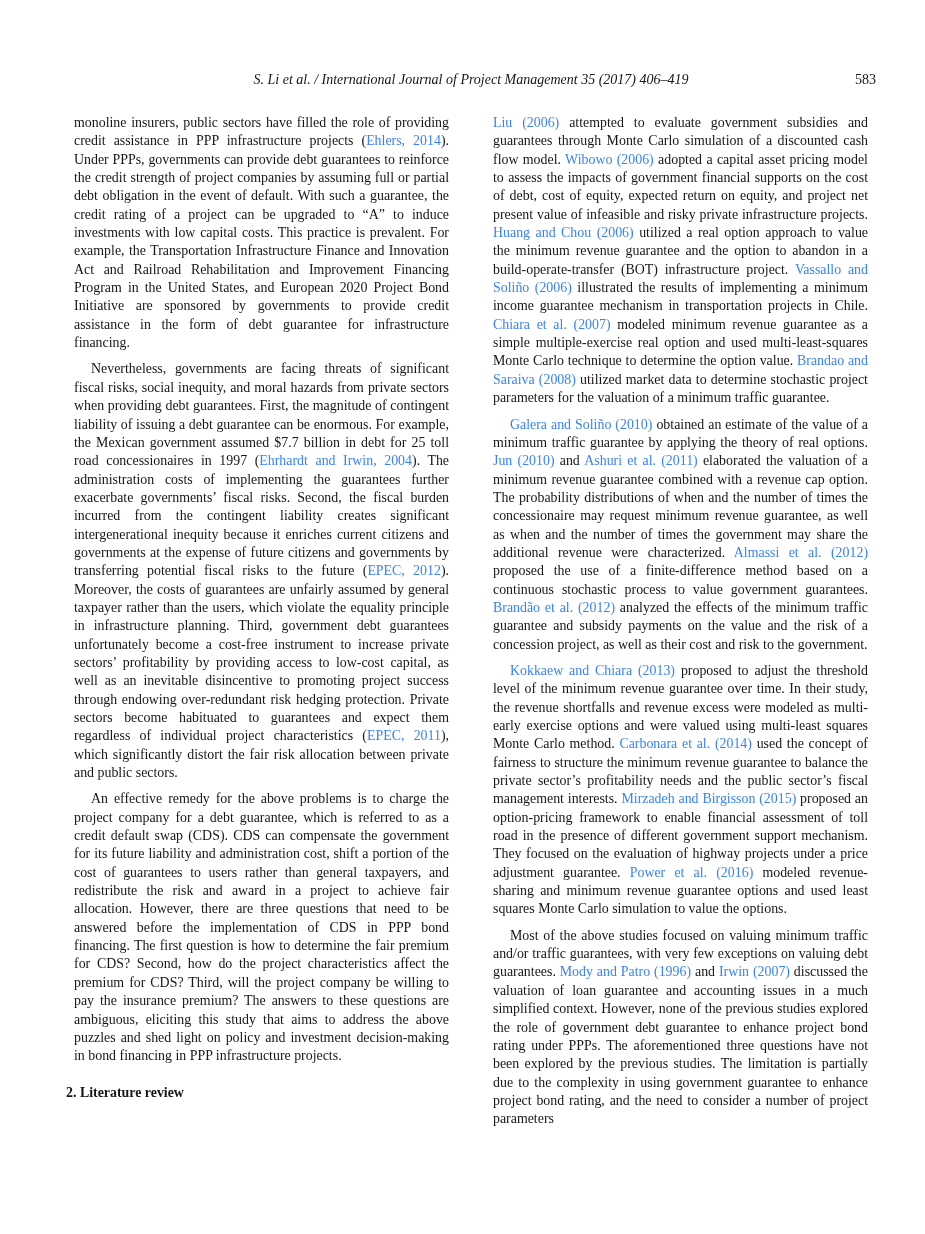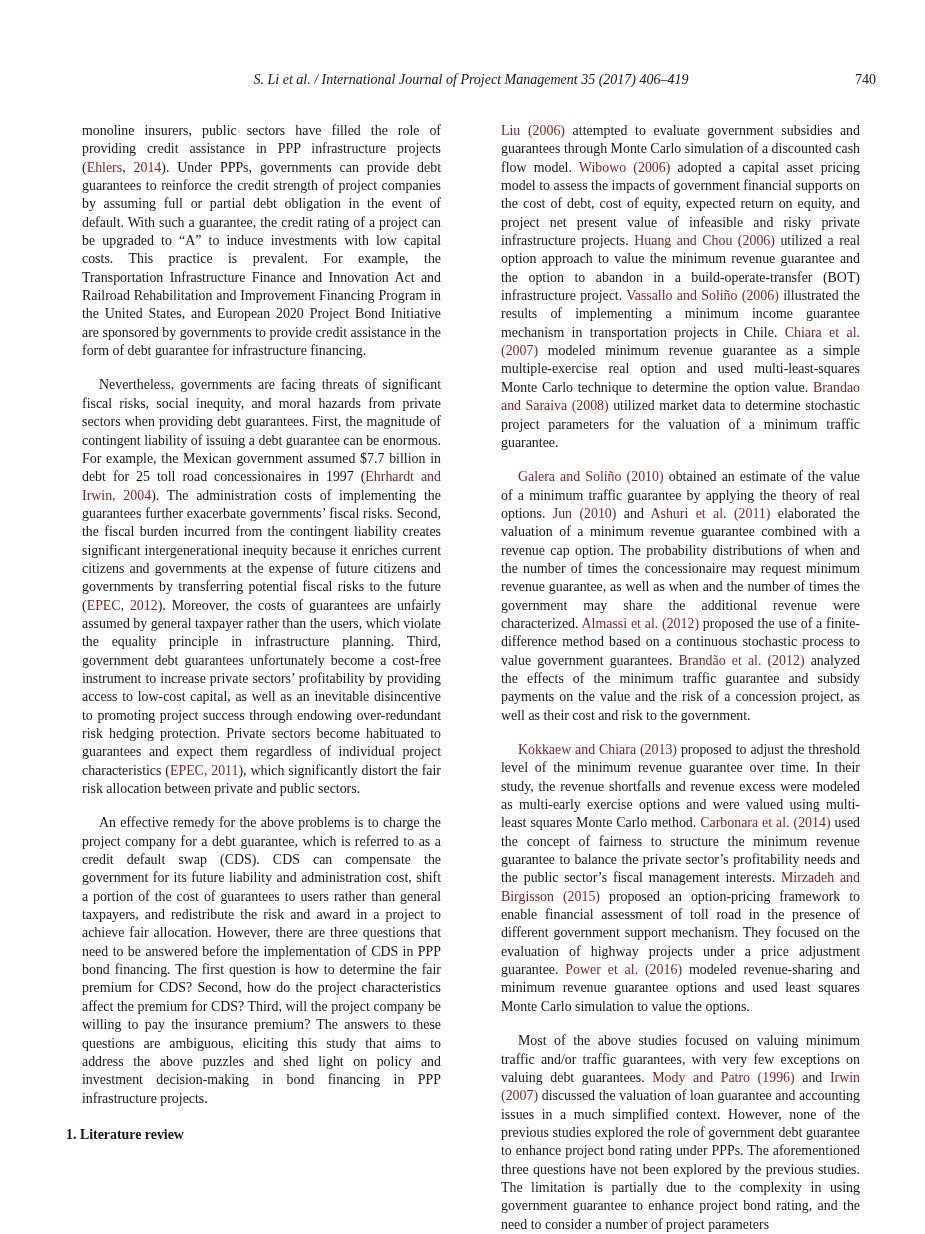--- a/index.html
+++ b/index.html
@@ -45,55 +45,55 @@
     column-gap: 28px;
   }
   .col {
     font-size: 13.9px;
     line-height: 18.35px;
     text-align: justify;
     hyphens: auto;
     -webkit-hyphens: auto;
   }
   .col p {
-    margin: 16px;
+    margin: 8px;
   }
   .col p.indent {
     text-indent: 17px;
     font-family: Liberation Serif, serif;
   }
   .col h2 {
     font-size: 13.9px;
     line-height: 18.35px;
     font-weight: bold;
     margin: 18px 0 18px 0;
     text-align: left;
   }
   a.ref {
-    color: #7f1d1d;
+    color: #3b82f6;
     text-decoration: none;
     cursor: pointer;
   }
 </style>
 </head>
 <body>
 
 <div class="page">
 
   <div class="running-header">
     <span class="citation">S. Li et al. / International Journal of Project Management 35 (2017) 406–419</span>
-    <span class="pagenum">740</span>
+    <span class="pagenum">583</span>
   </div>
 
   <div class="columns">
     <div class="col">
         <p class="no-indent">monoline insurers, public sectors have filled the role of providing credit assistance in PPP infrastructure projects (<a class="ref">Ehlers, 2014</a>). Under PPPs, governments can provide debt guarantees to reinforce the credit strength of project companies by assuming full or partial debt obligation in the event of default. With such a guarantee, the credit rating of a project can be upgraded to “A” to induce investments with low capital costs. This practice is prevalent. For example, the Transportation Infrastructure Finance and Innovation Act and Railroad Rehabilitation and Improvement Financing Program in the United States, and European 2020 Project Bond Initiative are sponsored by governments to provide credit assistance in the form of debt guarantee for infrastructure financing.</p>
         <p class="indent">Nevertheless, governments are facing threats of significant fiscal risks, social inequity, and moral hazards from private sectors when providing debt guarantees. First, the magnitude of contingent liability of issuing a debt guarantee can be enormous. For example, the Mexican government assumed $7.7 billion in debt for 25 toll road concessionaires in 1997 (<a class="ref">Ehrhardt and Irwin, 2004</a>). The administration costs of implementing the guarantees further exacerbate governments’ fiscal risks. Second, the fiscal burden incurred from the contingent liability creates significant intergenerational inequity because it enriches current citizens and governments at the expense of future citizens and governments by transferring potential fiscal risks to the future (<a class="ref">EPEC, 2012</a>). Moreover, the costs of guarantees are unfairly assumed by general taxpayer rather than the users, which violate the equality principle in infrastructure planning. Third, government debt guarantees unfortunately become a cost-free instrument to increase private sectors’ profitability by providing access to low-cost capital, as well as an inevitable disincentive to promoting project success through endowing over-redundant risk hedging protection. Private sectors become habituated to guarantees and expect them regardless of individual project characteristics (<a class="ref">EPEC, 2011</a>), which significantly distort the fair risk allocation between private and public sectors.</p>
         <p class="indent">An effective remedy for the above problems is to charge the project company for a debt guarantee, which is referred to as a credit default swap (CDS). CDS can compensate the government for its future liability and administration cost, shift a portion of the cost of guarantees to users rather than general taxpayers, and redistribute the risk and award in a project to achieve fair allocation. However, there are three questions that need to be answered before the implementation of CDS in PPP bond financing. The first question is how to determine the fair premium for CDS? Second, how do the project characteristics affect the premium for CDS? Third, will the project company be willing to pay the insurance premium? The answers to these questions are ambiguous, eliciting this study that aims to address the above puzzles and shed light on policy and investment decision-making in bond financing in PPP infrastructure projects.</p>
-        <h2>1. Literature review</h2>
+        <h2>2. Literature review</h2>
       </div>
     <div class="col">
         <p class="no-indent"><a class="ref">Liu (2006)</a> attempted to evaluate government subsidies and guarantees through Monte Carlo simulation of a discounted cash flow model. <a class="ref">Wibowo (2006)</a> adopted a capital asset pricing model to assess the impacts of government financial supports on the cost of debt, cost of equity, expected return on equity, and project net present value of infeasible and risky private infrastructure projects. <a class="ref">Huang and Chou (2006)</a> utilized a real option approach to value the minimum revenue guarantee and the option to abandon in a build-operate-transfer (BOT) infrastructure project. <a class="ref">Vassallo and Soliño (2006)</a> illustrated the results of implementing a minimum income guarantee mechanism in transportation projects in Chile. <a class="ref">Chiara et al. (2007)</a> modeled minimum revenue guarantee as a simple multiple-exercise real option and used multi-least-squares Monte Carlo technique to determine the option value. <a class="ref">Brandao and Saraiva (2008)</a> utilized market data to determine stochastic project parameters for the valuation of a minimum traffic guarantee.</p>
         <p class="indent"><a class="ref">Galera and Soliño (2010)</a> obtained an estimate of the value of a minimum traffic guarantee by applying the theory of real options. <a class="ref">Jun (2010)</a> and <a class="ref">Ashuri et al. (2011)</a> elaborated the valuation of a minimum revenue guarantee combined with a revenue cap option. The probability distributions of when and the number of times the concessionaire may request minimum revenue guarantee, as well as when and the number of times the government may share the additional revenue were characterized. <a class="ref">Almassi et al. (2012)</a> proposed the use of a finite-difference method based on a continuous stochastic process to value government guarantees. <a class="ref">Brandão et al. (2012)</a> analyzed the effects of the minimum traffic guarantee and subsidy payments on the value and the risk of a concession project, as well as their cost and risk to the government.</p>
         <p class="indent"><a class="ref">Kokkaew and Chiara (2013)</a> proposed to adjust the threshold level of the minimum revenue guarantee over time. In their study, the revenue shortfalls and revenue excess were modeled as multi-early exercise options and were valued using multi-least squares Monte Carlo method. <a class="ref">Carbonara et al. (2014)</a> used the concept of fairness to structure the minimum revenue guarantee to balance the private sector’s profitability needs and the public sector’s fiscal management interests. <a class="ref">Mirzadeh and Birgisson (2015)</a> proposed an option-pricing framework to enable financial assessment of toll road in the presence of different government support mechanism. They focused on the evaluation of highway projects under a price adjustment guarantee. <a class="ref">Power et al. (2016)</a> modeled revenue-sharing and minimum revenue guarantee options and used least squares Monte Carlo simulation to value the options.</p>
         <p class="indent">Most of the above studies focused on valuing minimum traffic and/or traffic guarantees, with very few exceptions on valuing debt guarantees. <a class="ref">Mody and Patro (1996)</a> and <a class="ref">Irwin (2007)</a> discussed the valuation of loan guarantee and accounting issues in a much simplified context. However, none of the previous studies explored the role of government debt guarantee to enhance project bond rating under PPPs. The aforementioned three questions have not been explored by the previous studies. The limitation is partially due to the complexity in using government guarantee to enhance project bond rating, and the need to consider a number of project parameters</p>
       </div>
   </div>
 
 </div>

